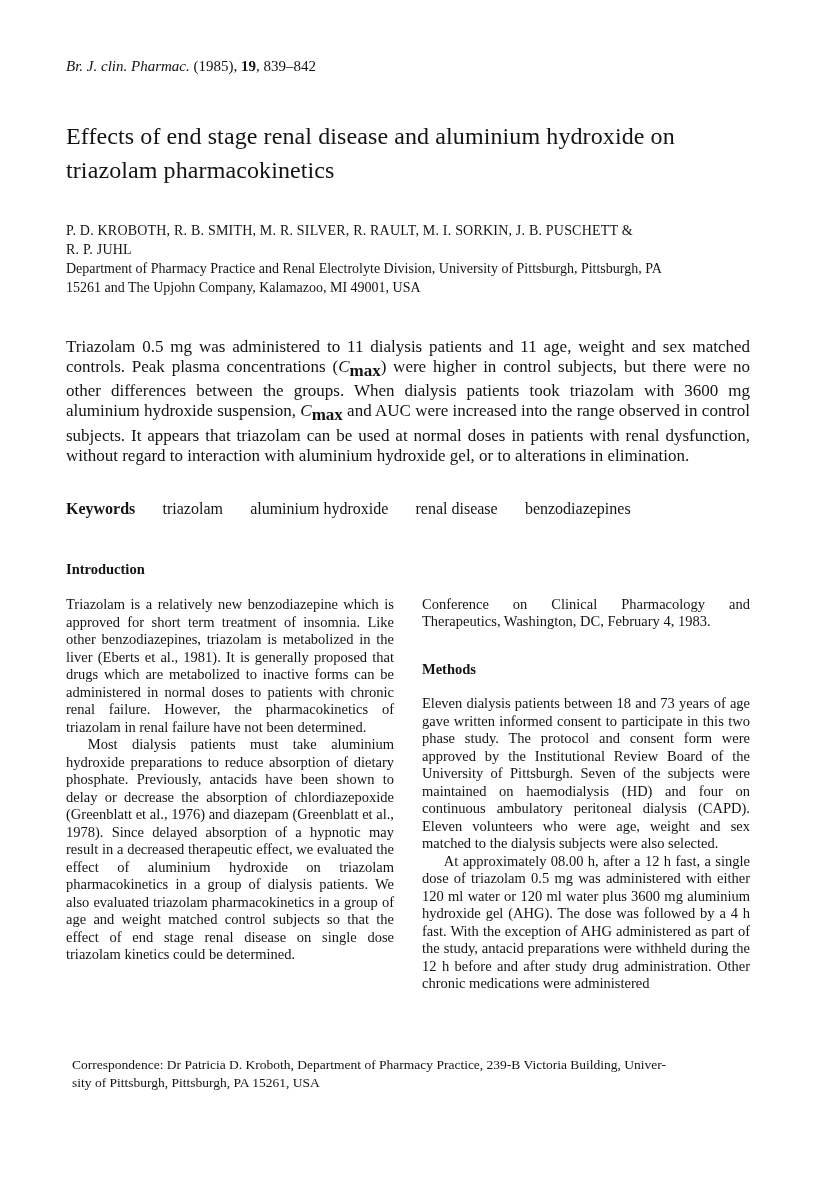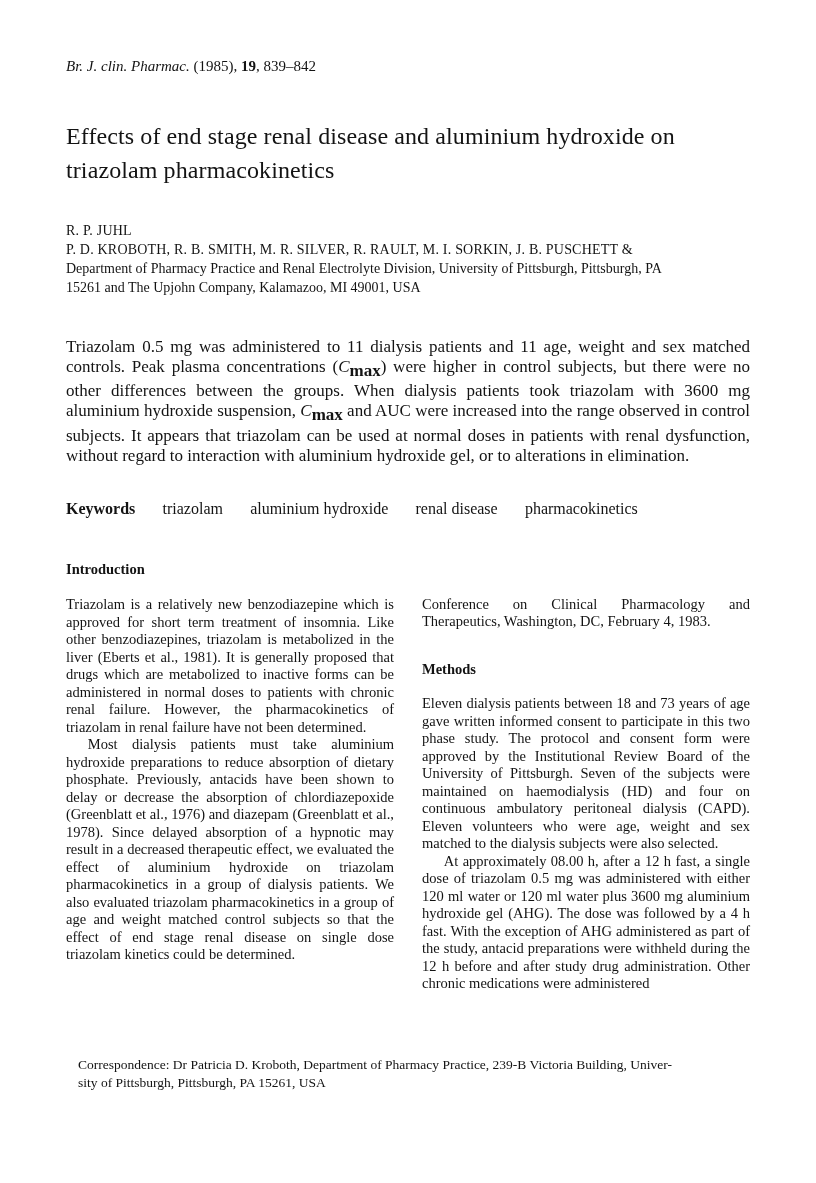--- a/index.html
+++ b/index.html
@@ -57,52 +57,52 @@
   }
   .col h3 { font-size: 14.5px; line-height: 17.5px; font-weight: bold; margin: 0 0 18px 0; }
   .col p { margin: 0; }
   .col p.indent { text-indent: 1.5em; }
   .col .cont-para { margin-top: 35px; }
   .col h3.methods { margin-top: 30px; margin-bottom: 17px; }
   
   .footer {
     position: absolute;
     top: 1056px;
-    left: 78px;
+    left: 72px;
     right: 66px;
     font-size: 13.5px;
     line-height: 17.5px;
   }
   .page-number { text-align: center; font-size: 16px; margin-top: 7px; }
 </style>
 </head>
 <body>
 
 <div class="page">
 
   <div class="masthead">
     <span class="journal">Br. J. clin. Pharmac.</span><span> (1985), </span><span class="vol">19</span><span>, 839–842</span>
   </div>
 
   <h1 class="title">Effects of end stage renal disease and aluminium hydroxide on triazolam pharmacokinetics</h1>
 
   <div class="authors">
+    <div>P. D. KROBOTH, R. B. SMITH, M. R. SILVER, R. RAULT, M. I. SORKIN, J. B. PUSCHETT &amp;</div>
     <div>R. P. JUHL</div>
-    <div>P. D. KROBOTH, R. B. SMITH, M. R. SILVER, R. RAULT, M. I. SORKIN, J. B. PUSCHETT &amp;</div>
   </div>
 
   <div class="affiliation">
     <div>Department of Pharmacy Practice and Renal Electrolyte Division, University of Pittsburgh, Pittsburgh, PA</div>
     <div>15261 and The Upjohn Company, Kalamazoo, MI 49001, USA</div>
   </div>
 
   <p class="abstract"><span>Triazolam 0.5 mg was administered to 11 dialysis patients and 11 age, weight and sex matched controls. Peak plasma concentrations (</span><span class="cmax"><span>C</span><sub>max</sub></span><span>) were higher in control subjects, but there were no other differences between the groups. When dialysis patients took triazolam with 3600 mg aluminium hydroxide suspension, </span><span class="cmax"><span>C</span><sub>max</sub></span><span> and AUC were increased into the range observed in control subjects. It appears that triazolam can be used at normal doses in patients with renal dysfunction, without regard to interaction with aluminium hydroxide gel, or to alterations in elimination.</span></p>
 
   <div class="keywords">
-    <span class="kw-label">Keywords</span><span class="kw-item">triazolam</span><span class="kw-item">aluminium hydroxide</span><span class="kw-item">renal disease</span><span class="kw-item">pharmacokinetics</span>
+    <span class="kw-label">Keywords</span><span class="kw-item">triazolam</span><span class="kw-item">aluminium hydroxide</span><span class="kw-item">renal disease</span><span class="kw-item">benzodiazepines</span>
   </div>
 
   <div class="columns">
     <div class="col">
       <h3>Introduction</h3>
       <p>Triazolam is a relatively new benzodiazepine which is approved for short term treatment of insomnia. Like other benzodiazepines, triazolam is metabolized in the liver (Eberts et al., 1981). It is generally proposed that drugs which are metabolized to inactive forms can be administered in normal doses to patients with chronic renal failure. However, the pharmacokinetics of triazolam in renal failure have not been determined.</p>
       <p class="indent">Most dialysis patients must take aluminium hydroxide preparations to reduce absorption of dietary phosphate. Previously, antacids have been shown to delay or decrease the absorption of chlordiazepoxide (Greenblatt et al., 1976) and diazepam (Greenblatt et al., 1978). Since delayed absorption of a hypnotic may result in a decreased therapeutic effect, we evaluated the effect of aluminium hydroxide on triazolam pharmacokinetics in a group of dialysis patients. We also evaluated triazolam pharmacokinetics in a group of age and weight matched control subjects so that the effect of end stage renal disease on single dose triazolam kinetics could be determined.</p>
     </div>
     <div class="col">
       <p class="cont-para">Conference on Clinical Pharmacology and Therapeutics, Washington, DC, February 4, 1983.</p>

